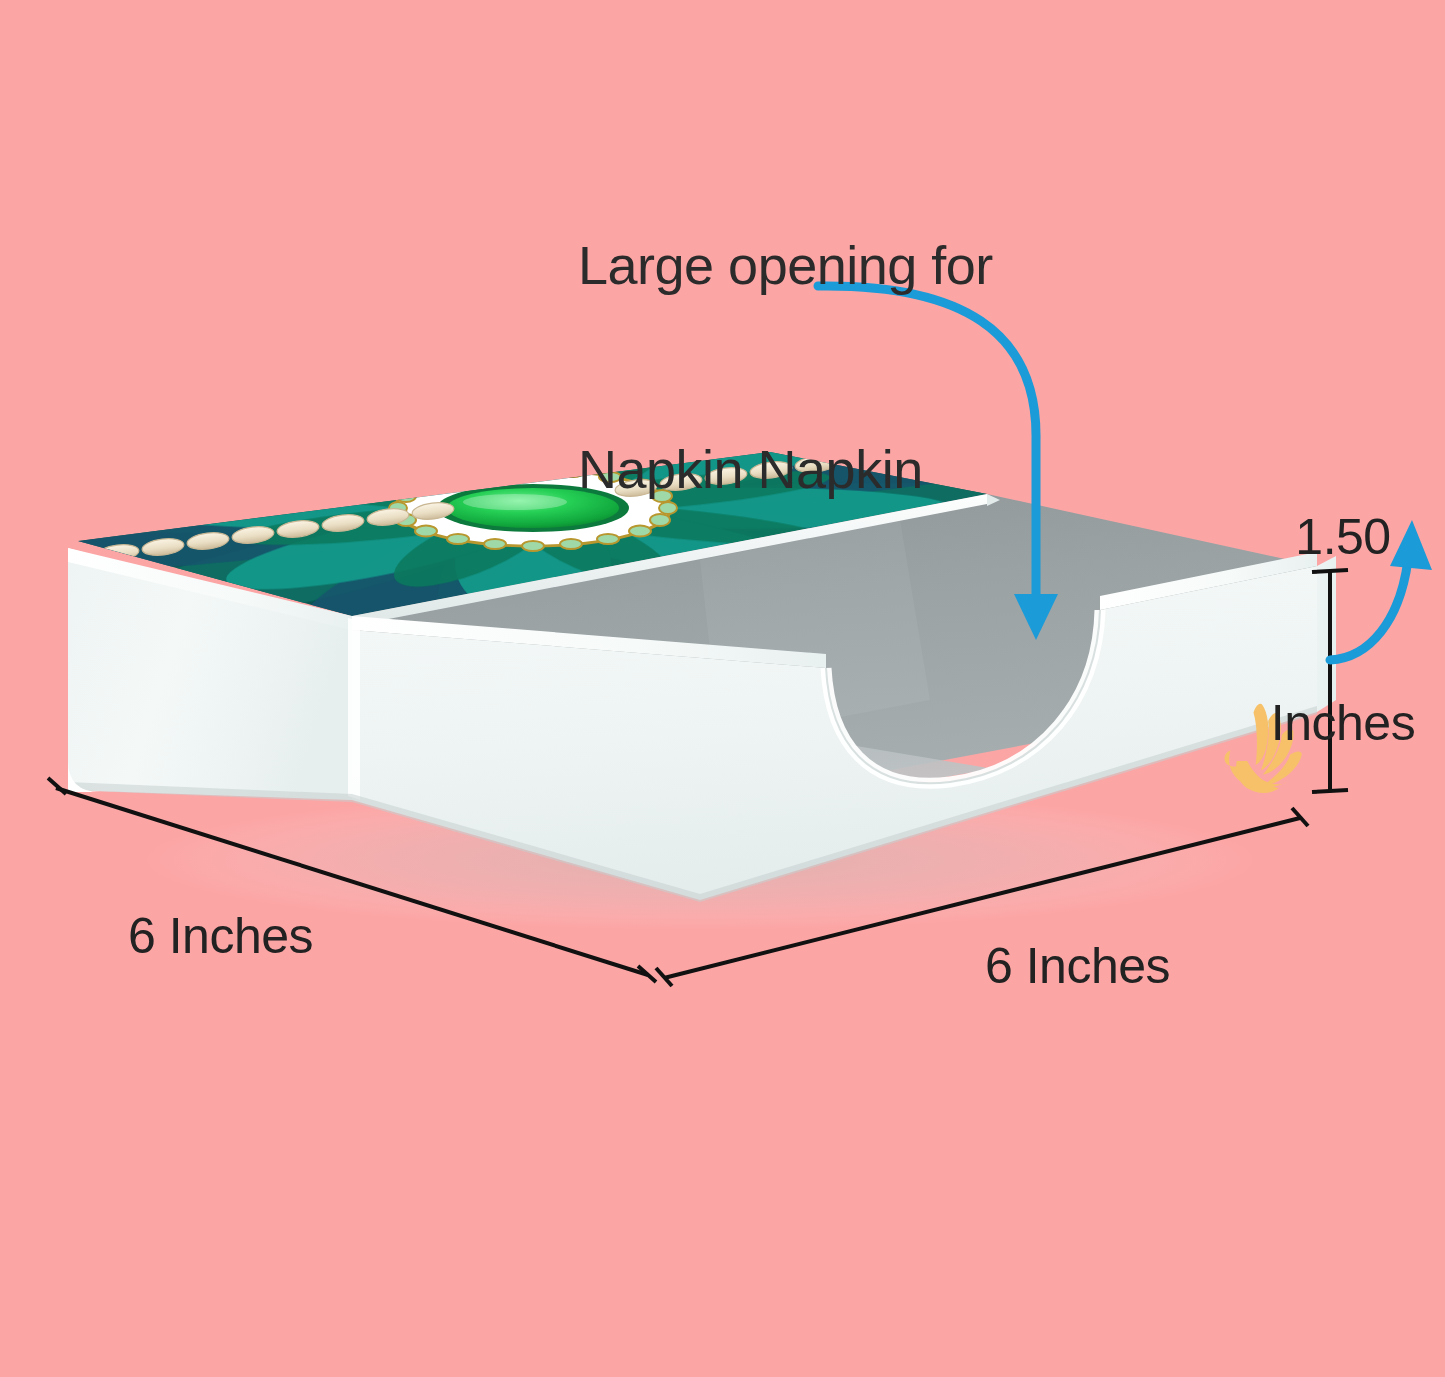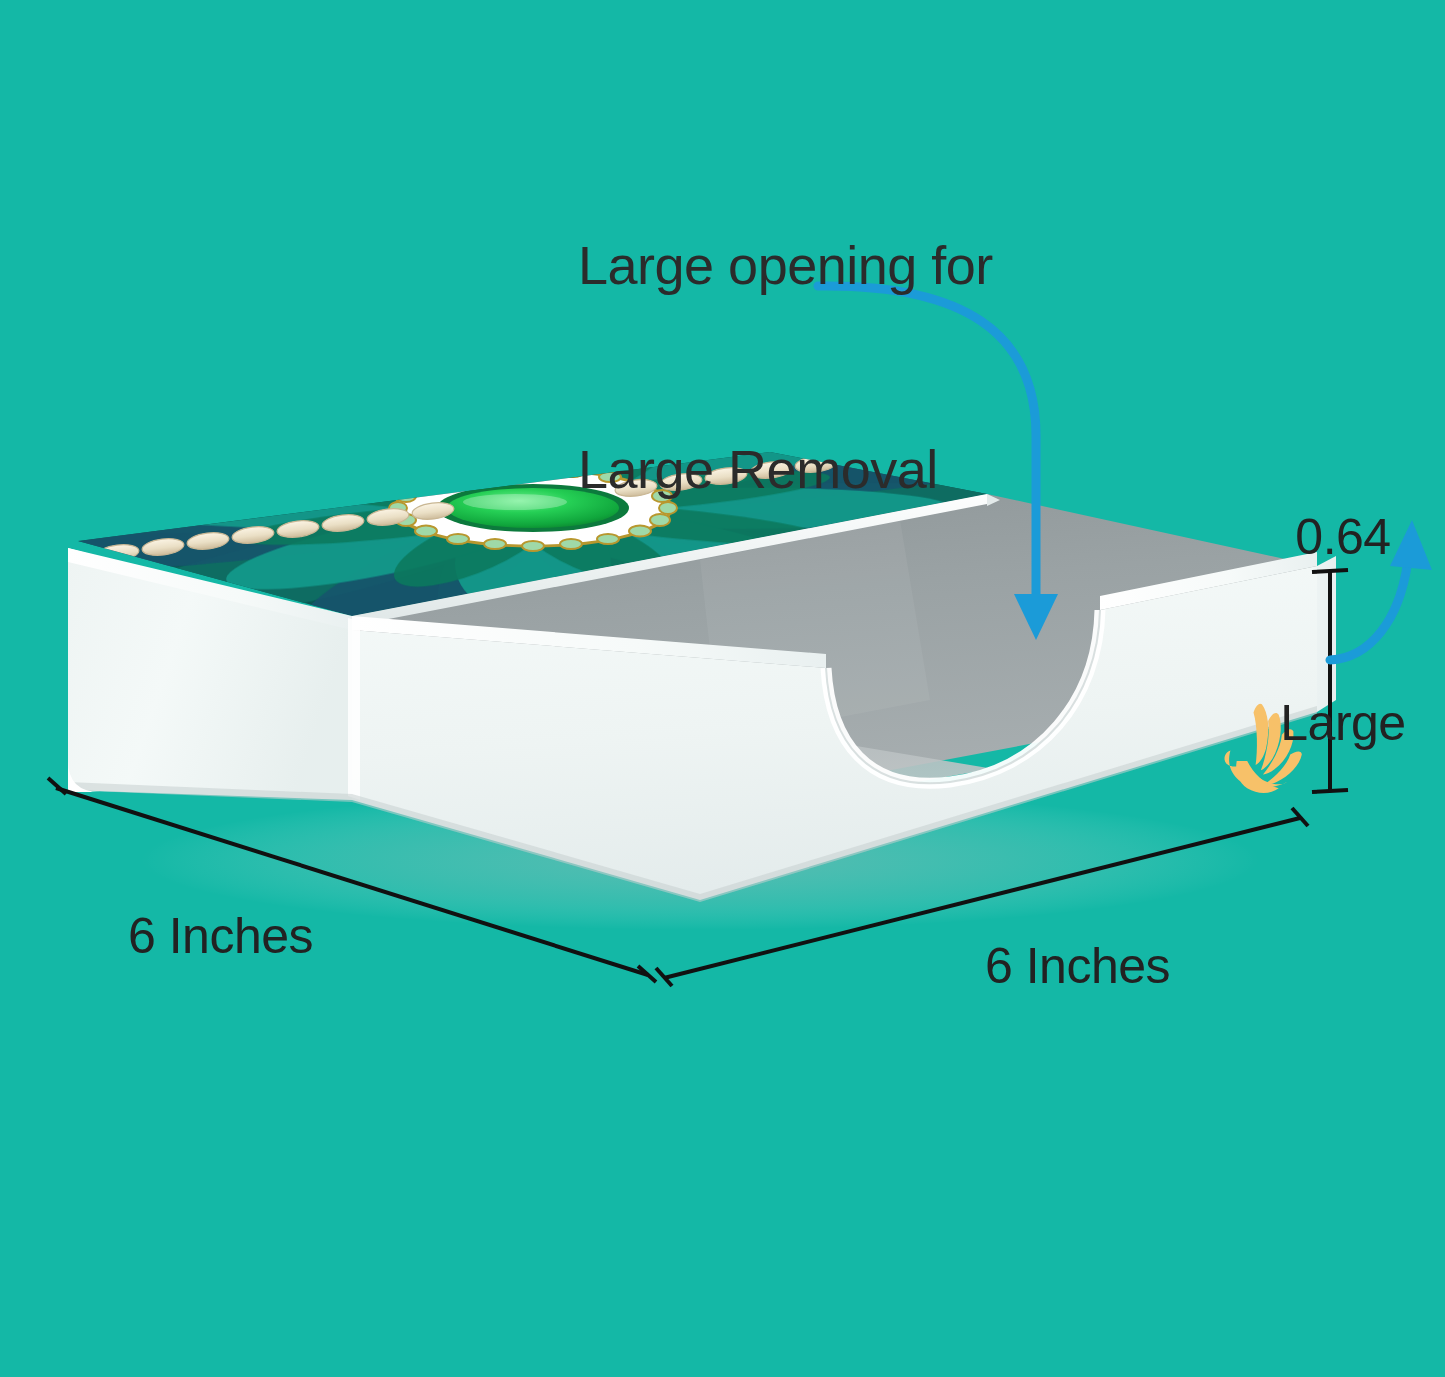--- a/index.html
+++ b/index.html
@@ -13,21 +13,21 @@
     position: relative;
     overflow: hidden;
     font-family: "Liberation Sans", sans-serif;
   }
 
   #stage {
     position: absolute;
     left: 0; top: 0;
     width: 1445px;
     height: 1377px;
-    background: #14b8a6;
+    background: #fca5a5;
   }
 
   .svg-layer {
     position: absolute;
     left: 0; top: 0;
     width: 1445px;
     height: 1377px;
   }
 
   
@@ -338,25 +338,25 @@
       <path d="M 818,286 C 960,284 1038,330 1036,440 L 1036,600"></path>
       <polygon points="1036,640 1014,594 1058,594" fill="#1b9bd8" stroke="none"></polygon>
 
       <path d="M 1330,660 C 1370,658 1400,620 1408,560" stroke-width="9"></path>
       <polygon points="1412,520 1390,566 1432,570" fill="#1b9bd8" stroke="none"></polygon>
     </g>
   </svg>
 
   <div class="callout">
     <span class="ln">Large opening for</span>
-    <span class="ln">Large Removal</span>
+    <span class="ln">Napkin Napkin</span>
   </div>
 
   <div class="dim-label dim-height">
-    <span class="ln">0.64</span>
-    <span class="ln">Large</span>
+    <span class="ln">1.50</span>
+    <span class="ln">Inches</span>
   </div>
 
   <div class="dim-label dim-left">6 Inches</div>
 
   <div class="dim-label dim-right">6 Inches</div>
 
 </div>
 
 </body></html>

